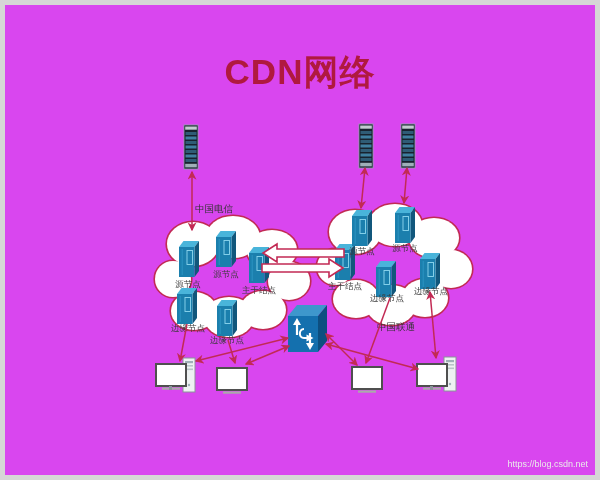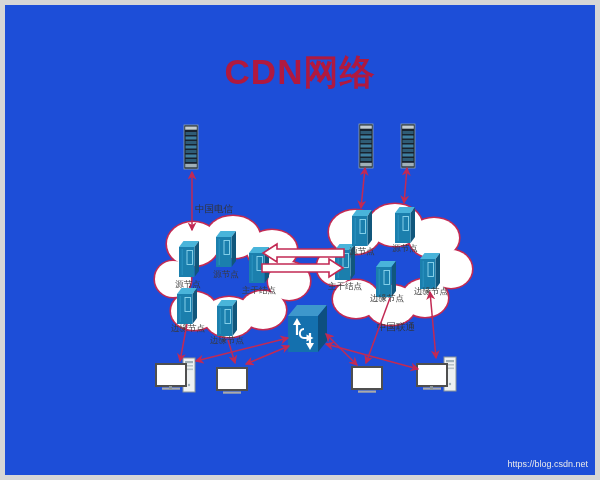--- a/index.html
+++ b/index.html
@@ -1,16 +1,16 @@
 <!DOCTYPE html>
 <html><head>
 <meta charset="utf-8">
 <style>
   html,body{margin:0;padding:0;background:#fff;}
-  #stage{position:relative;width:600px;height:480px;background:#1d4ed8;overflow:hidden;
+  #stage{position:relative;width:600px;height:480px;background:#d946ef;overflow:hidden;
          font-family:"Liberation Sans", sans-serif;}
   #frame{position:absolute;inset:0;border:5px solid #d6d6d6;pointer-events:none;}
   svg{position:absolute;left:0;top:0;}
   text{font-family:"Liberation Sans", sans-serif;}
   .node-label{font-size:8.5px;fill:#3a3a3a;}
   .isp-label{font-size:9.5px;fill:#333333;}
   .link{stroke:#c22a54;stroke-width:1.5;fill:none;}
   .cloudline{fill:#ffffff;stroke:#c22a54;stroke-width:3.2;}
   .clouderase{fill:#ffffff;stroke:none;}
   .blockarrow{fill:#ffffff;stroke:#c22a54;stroke-width:1.6;}

